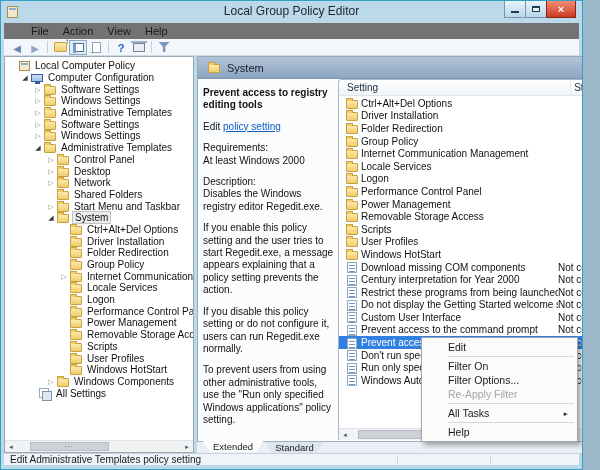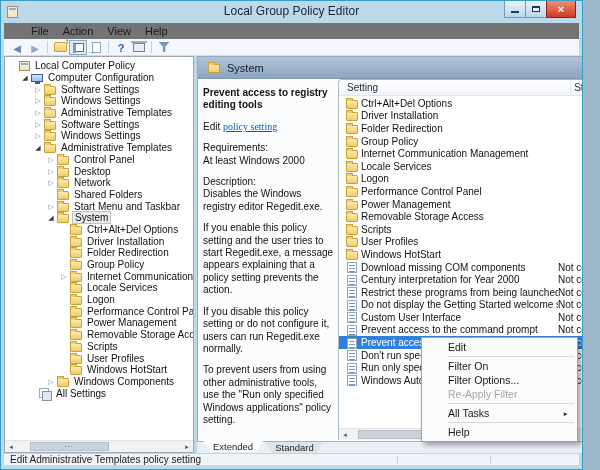--- a/index.html
+++ b/index.html
@@ -66,21 +66,21 @@
   .icon-setting::before{content:"";position:absolute;left:1px;right:1px;top:2px;height:7px;background:repeating-linear-gradient(#6f96c4 0 1px,transparent 1px 3px);}
 
   
   .right-pane{position:absolute;left:196px;top:55px;width:401px;height:385px;background:#fbfcfe;border:1px solid #9aa9b6;border-bottom:none;overflow:hidden;}
   .pane-header{position:absolute;top:0;left:0;right:0;height:22px;background:linear-gradient(#b2c4d8,#8da5c0);border-bottom:1px solid #7e96b0;display:flex;align-items:center;padding-left:9px;font-size:11px;color:#141e2a;}
   .pane-header .t-icon{margin-right:6px;}
 
   .details{position:absolute;left:5px;top:30px;width:131px;font-size:10px;line-height:12.4px;color:#111;}
   .details .d-title{font-weight:bold;margin-bottom:9px;}
   .details .d-block{margin-bottom:9px;}
-  .link{color:#0a5dc2;text-decoration:underline;font-family:Liberation Serif, serif;}
+  .link{color:#0a5dc2;text-decoration:underline;}
 
   .list-panel{position:absolute;left:140px;top:22px;right:0;bottom:1px;background:#fff;border-left:1px solid #a8b8c8;border-top:1px solid #a8b8c8;border-radius:4px 0 0 0;overflow:hidden;}
   .col-header{height:16px;display:flex;align-items:center;background:linear-gradient(#ffffff,#f1f4f8);border-bottom:1px solid #dfe5ea;font-size:10px;color:#203040;}
   .col-setting{width:237px;padding-left:8px;border-right:1px solid #e4e9ee;height:100%;display:flex;align-items:center;}
   .col-state{padding-left:3px;white-space:nowrap;overflow:hidden;}
   .list-rows{position:absolute;top:17px;left:0;right:0;bottom:12px;overflow:hidden;}
   .list-row{height:12.6px;display:flex;align-items:center;padding-left:5px;font-size:10px;color:#111;}
   .list-row .t-icon{flex:0 0 15px;}
   .l-lbl{flex:1;white-space:nowrap;overflow:hidden;}
   .l-state{flex:0 0 39px;white-space:nowrap;overflow:hidden;}

